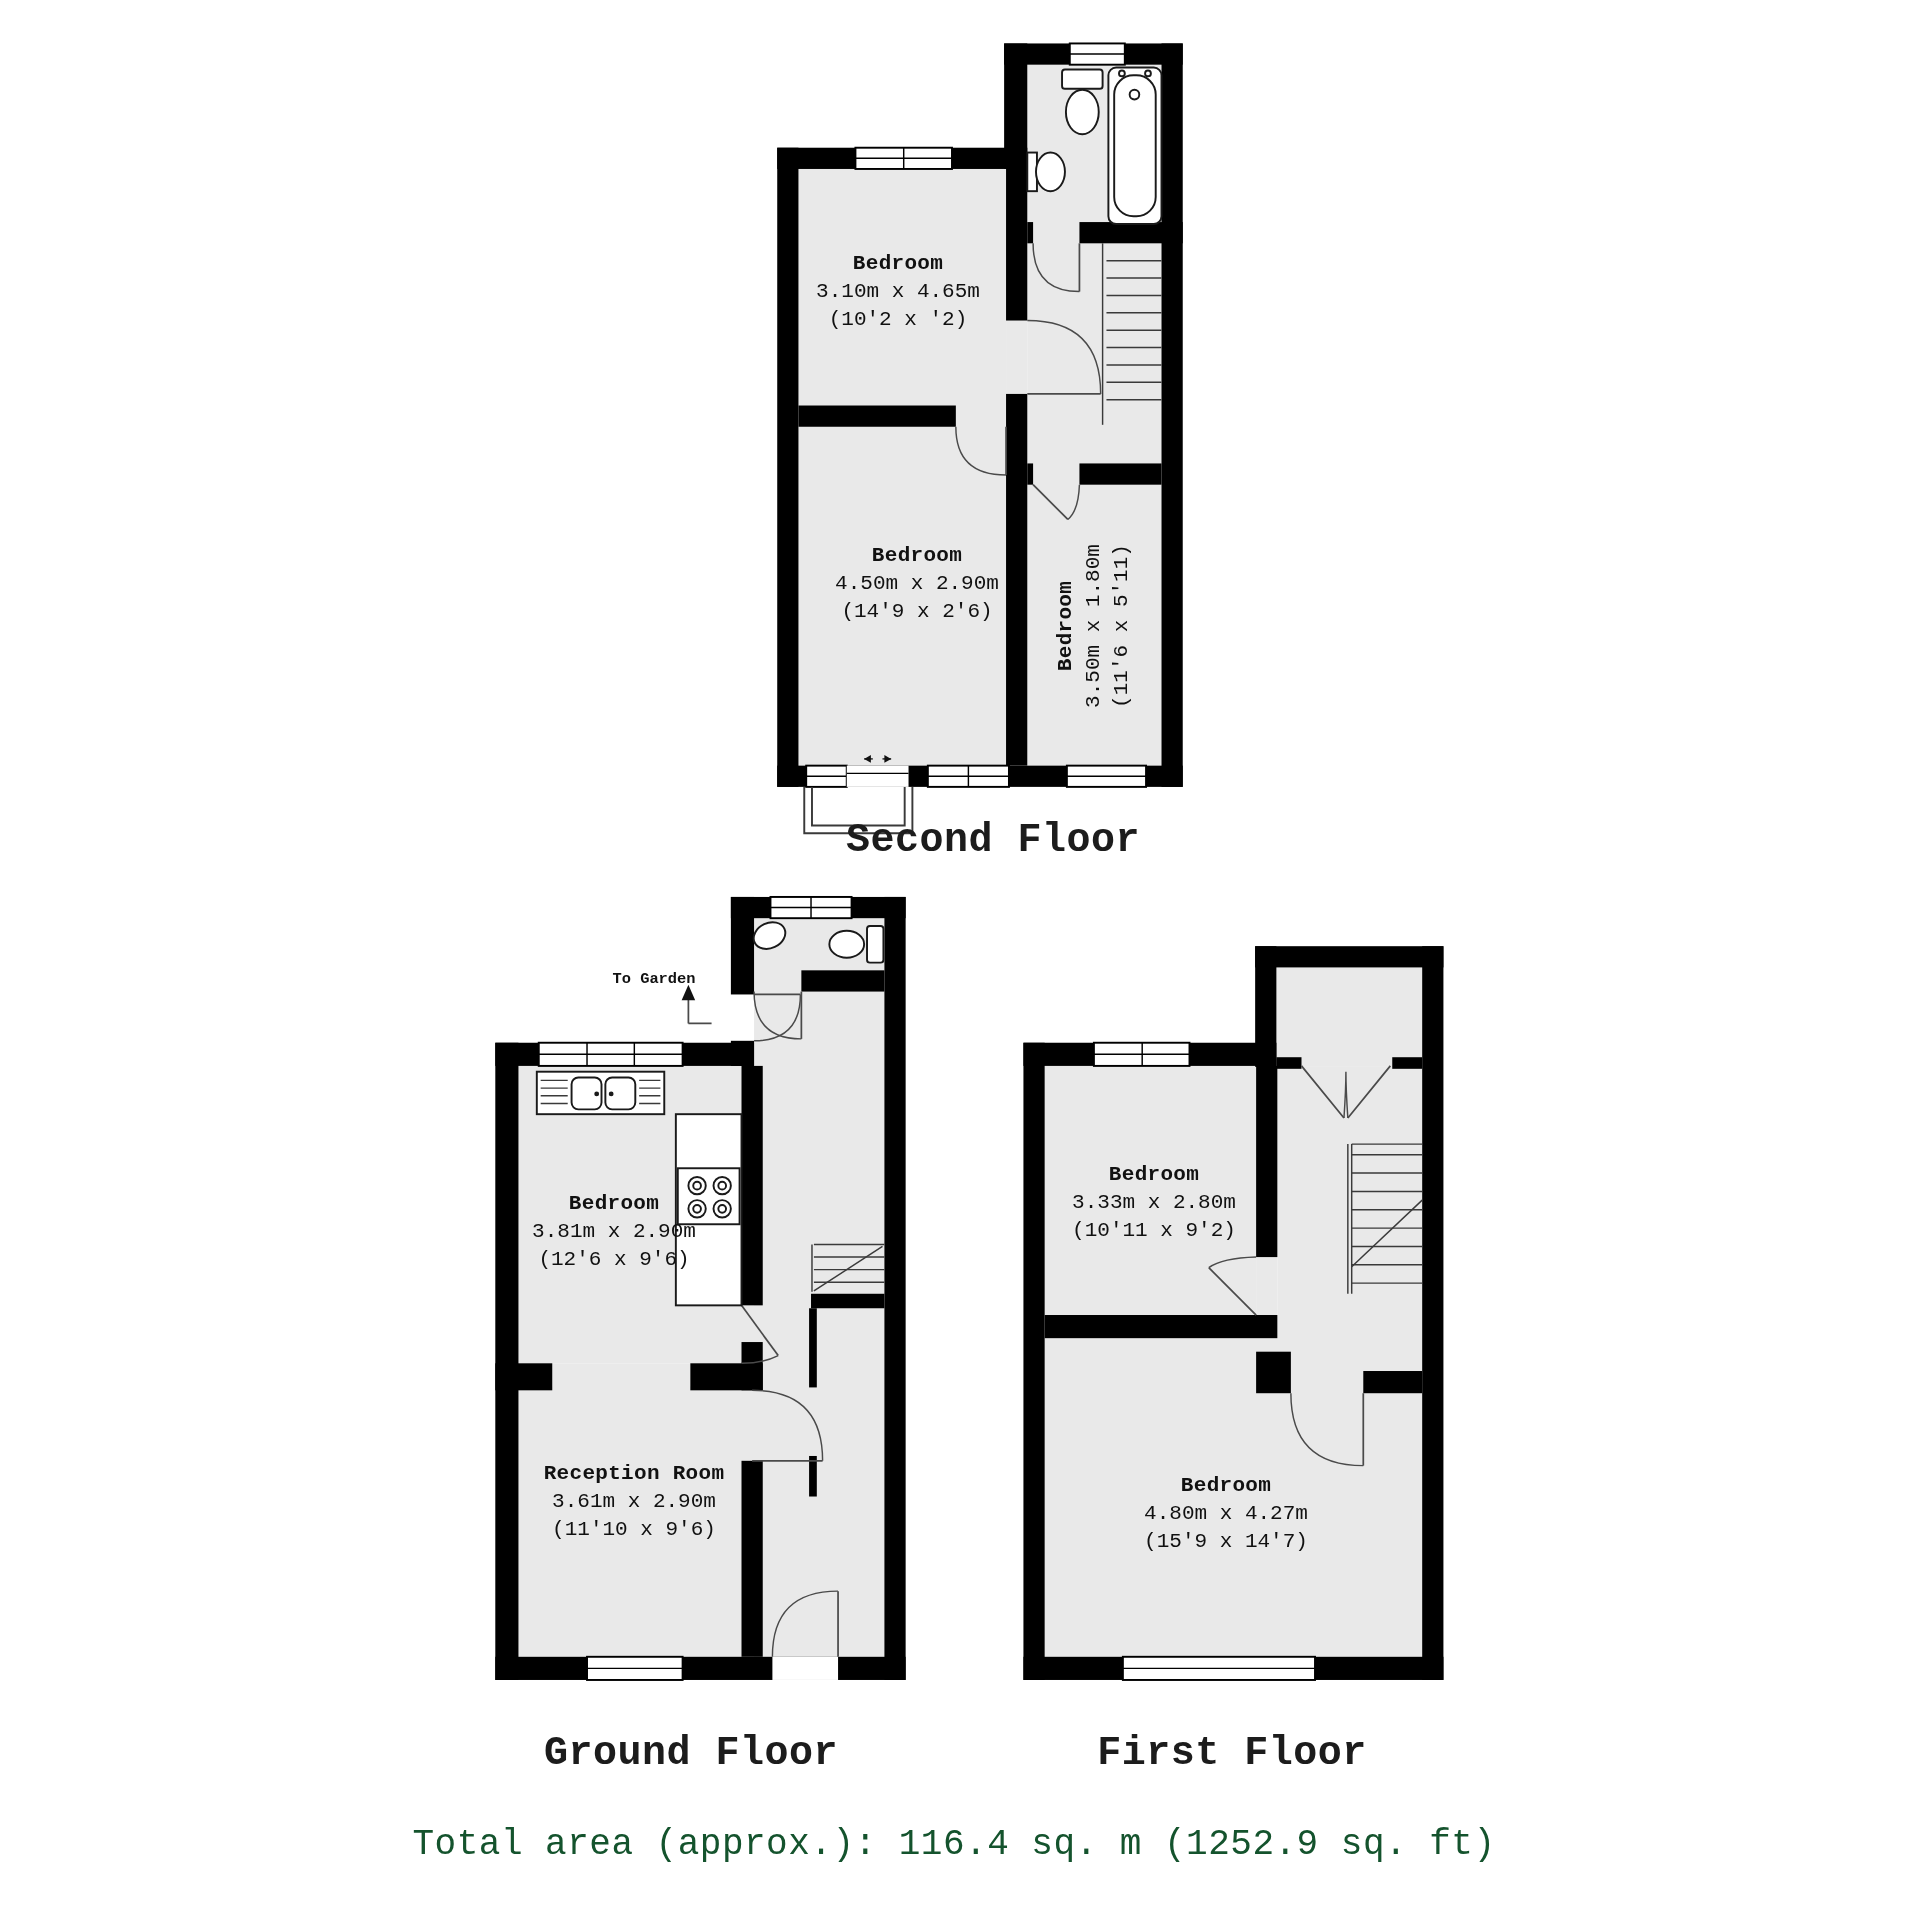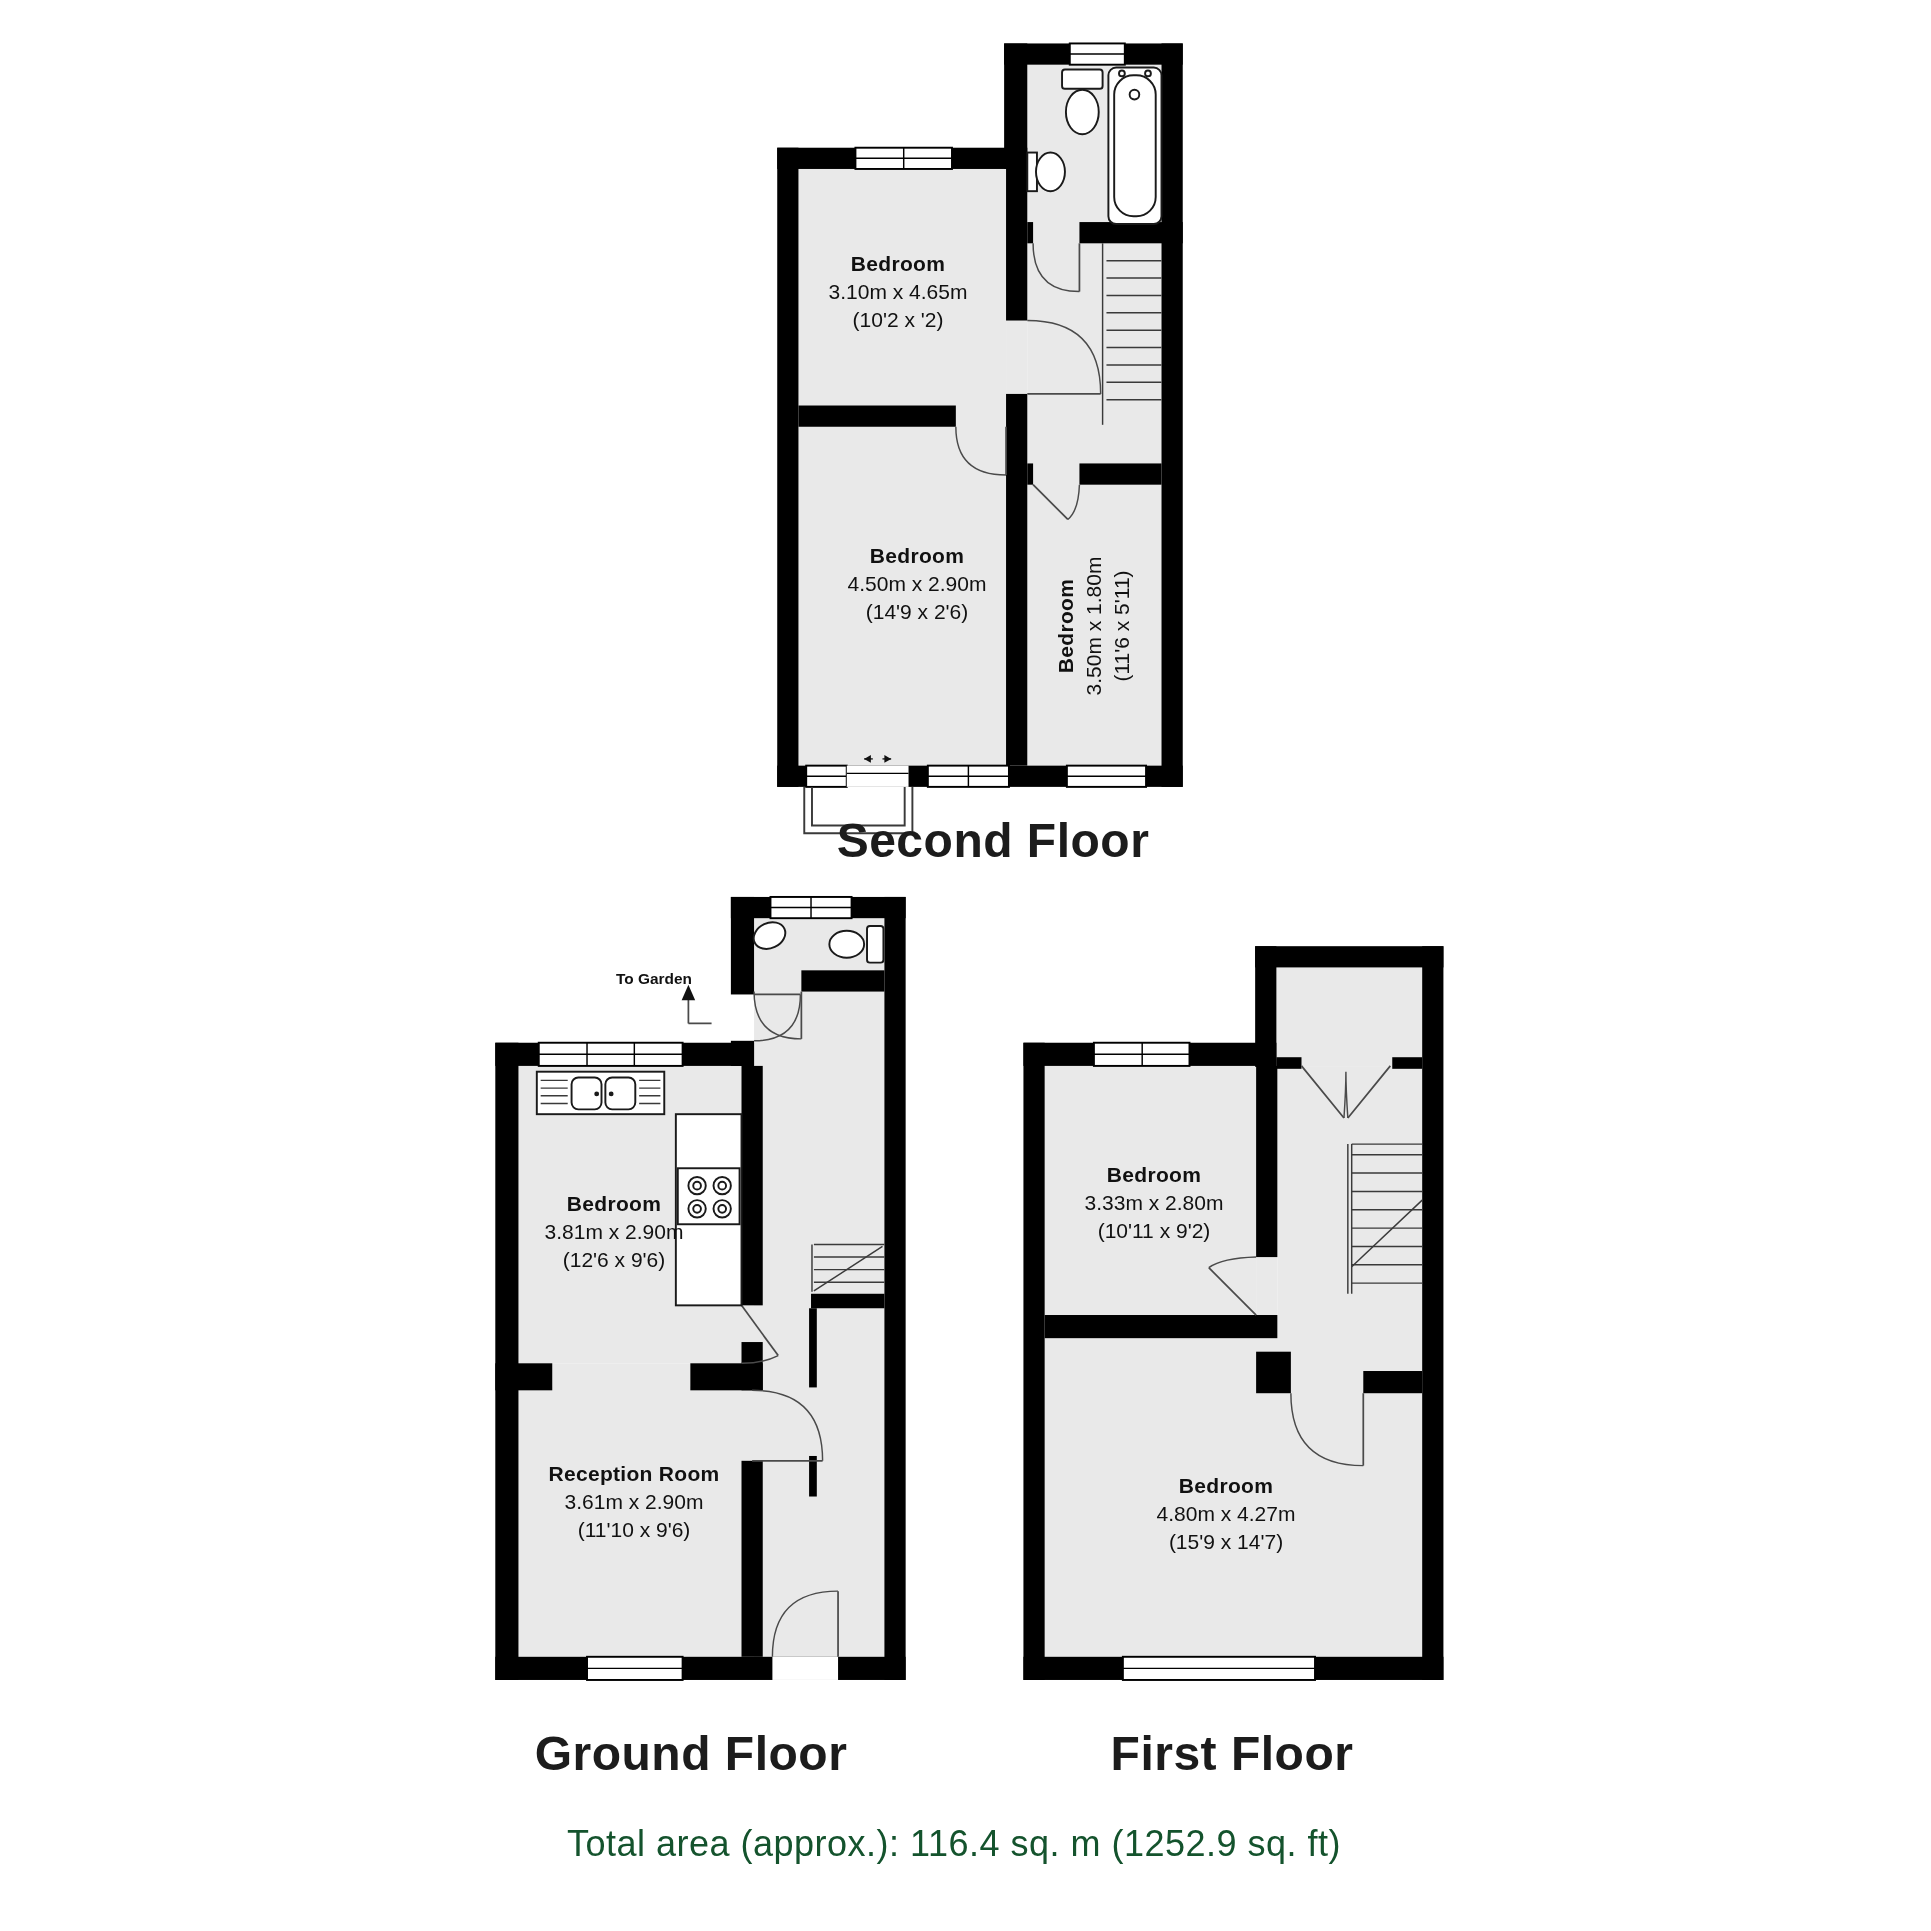--- a/index.html
+++ b/index.html
@@ -1,17 +1,17 @@
 <!DOCTYPE html>
 <html><head>
 <meta charset="utf-8">
 <style>
   html,body{margin:0;padding:0;background:#fff;}
   #page{position:relative;width:1931px;height:1931px;background:#fff;overflow:hidden;
-        font-family:Liberation Sans, sans-serif;}
+        font-family:Liberation Mono, monospace;}
   #plan-svg{position:absolute;left:0;top:0;}
   .wall{fill:#000;}
   .room{fill:#e9e9e9;}
   .win{fill:#fff;stroke:#000;stroke-width:2;}
   .winline{stroke:#000;stroke-width:1.5;fill:none;}
   .open{fill:#fff;}
   .fix{fill:#fff;stroke:#1a1a1a;stroke-width:2;}
   .dot{fill:#1a1a1a;stroke:none;}
   .arc{fill:none;stroke:#4a4a4a;stroke-width:1.5;}
   .leaf{fill:none;stroke:#4a4a4a;stroke-width:1.8;}
@@ -19,21 +19,21 @@
   .bal{fill:none;stroke:#3a3a3a;stroke-width:2;}
   .arrowhead{fill:#111;stroke:none;}
 
   .room-label{position:absolute;transform:translate(-50%,-50%);text-align:center;
     color:#111;font-size:21px;line-height:28px;white-space:nowrap;}
   .room-label.vert{transform:translate(-50%,-50%) rotate(-90deg);}
   .rname{font-weight:bold;letter-spacing:0.3px;}
   .rdim{font-weight:normal;}
   .mini-label{position:absolute;transform:translate(-50%,-50%);font-size:15.4px;
     font-weight:bold;color:#111;white-space:nowrap;}
-  .floor-label{position:absolute;transform:translate(-50%,-50%);font-size:48px;
+  .floor-label{position:absolute;transform:translate(-50%,-50%);font-size:40px;
     font-weight:bold;color:#1c1c1c;letter-spacing:0.5px;white-space:nowrap;}
   .footer-label{position:absolute;transform:translate(-50%,-50%);font-size:36px;
     color:#14532d;letter-spacing:0.5px;white-space:nowrap;}
 </style>
 </head>
 <body>
 
 <div id="page">
 
 <svg id="plan-svg" width="1931" height="1931" viewBox="0 0 2000 2000">

